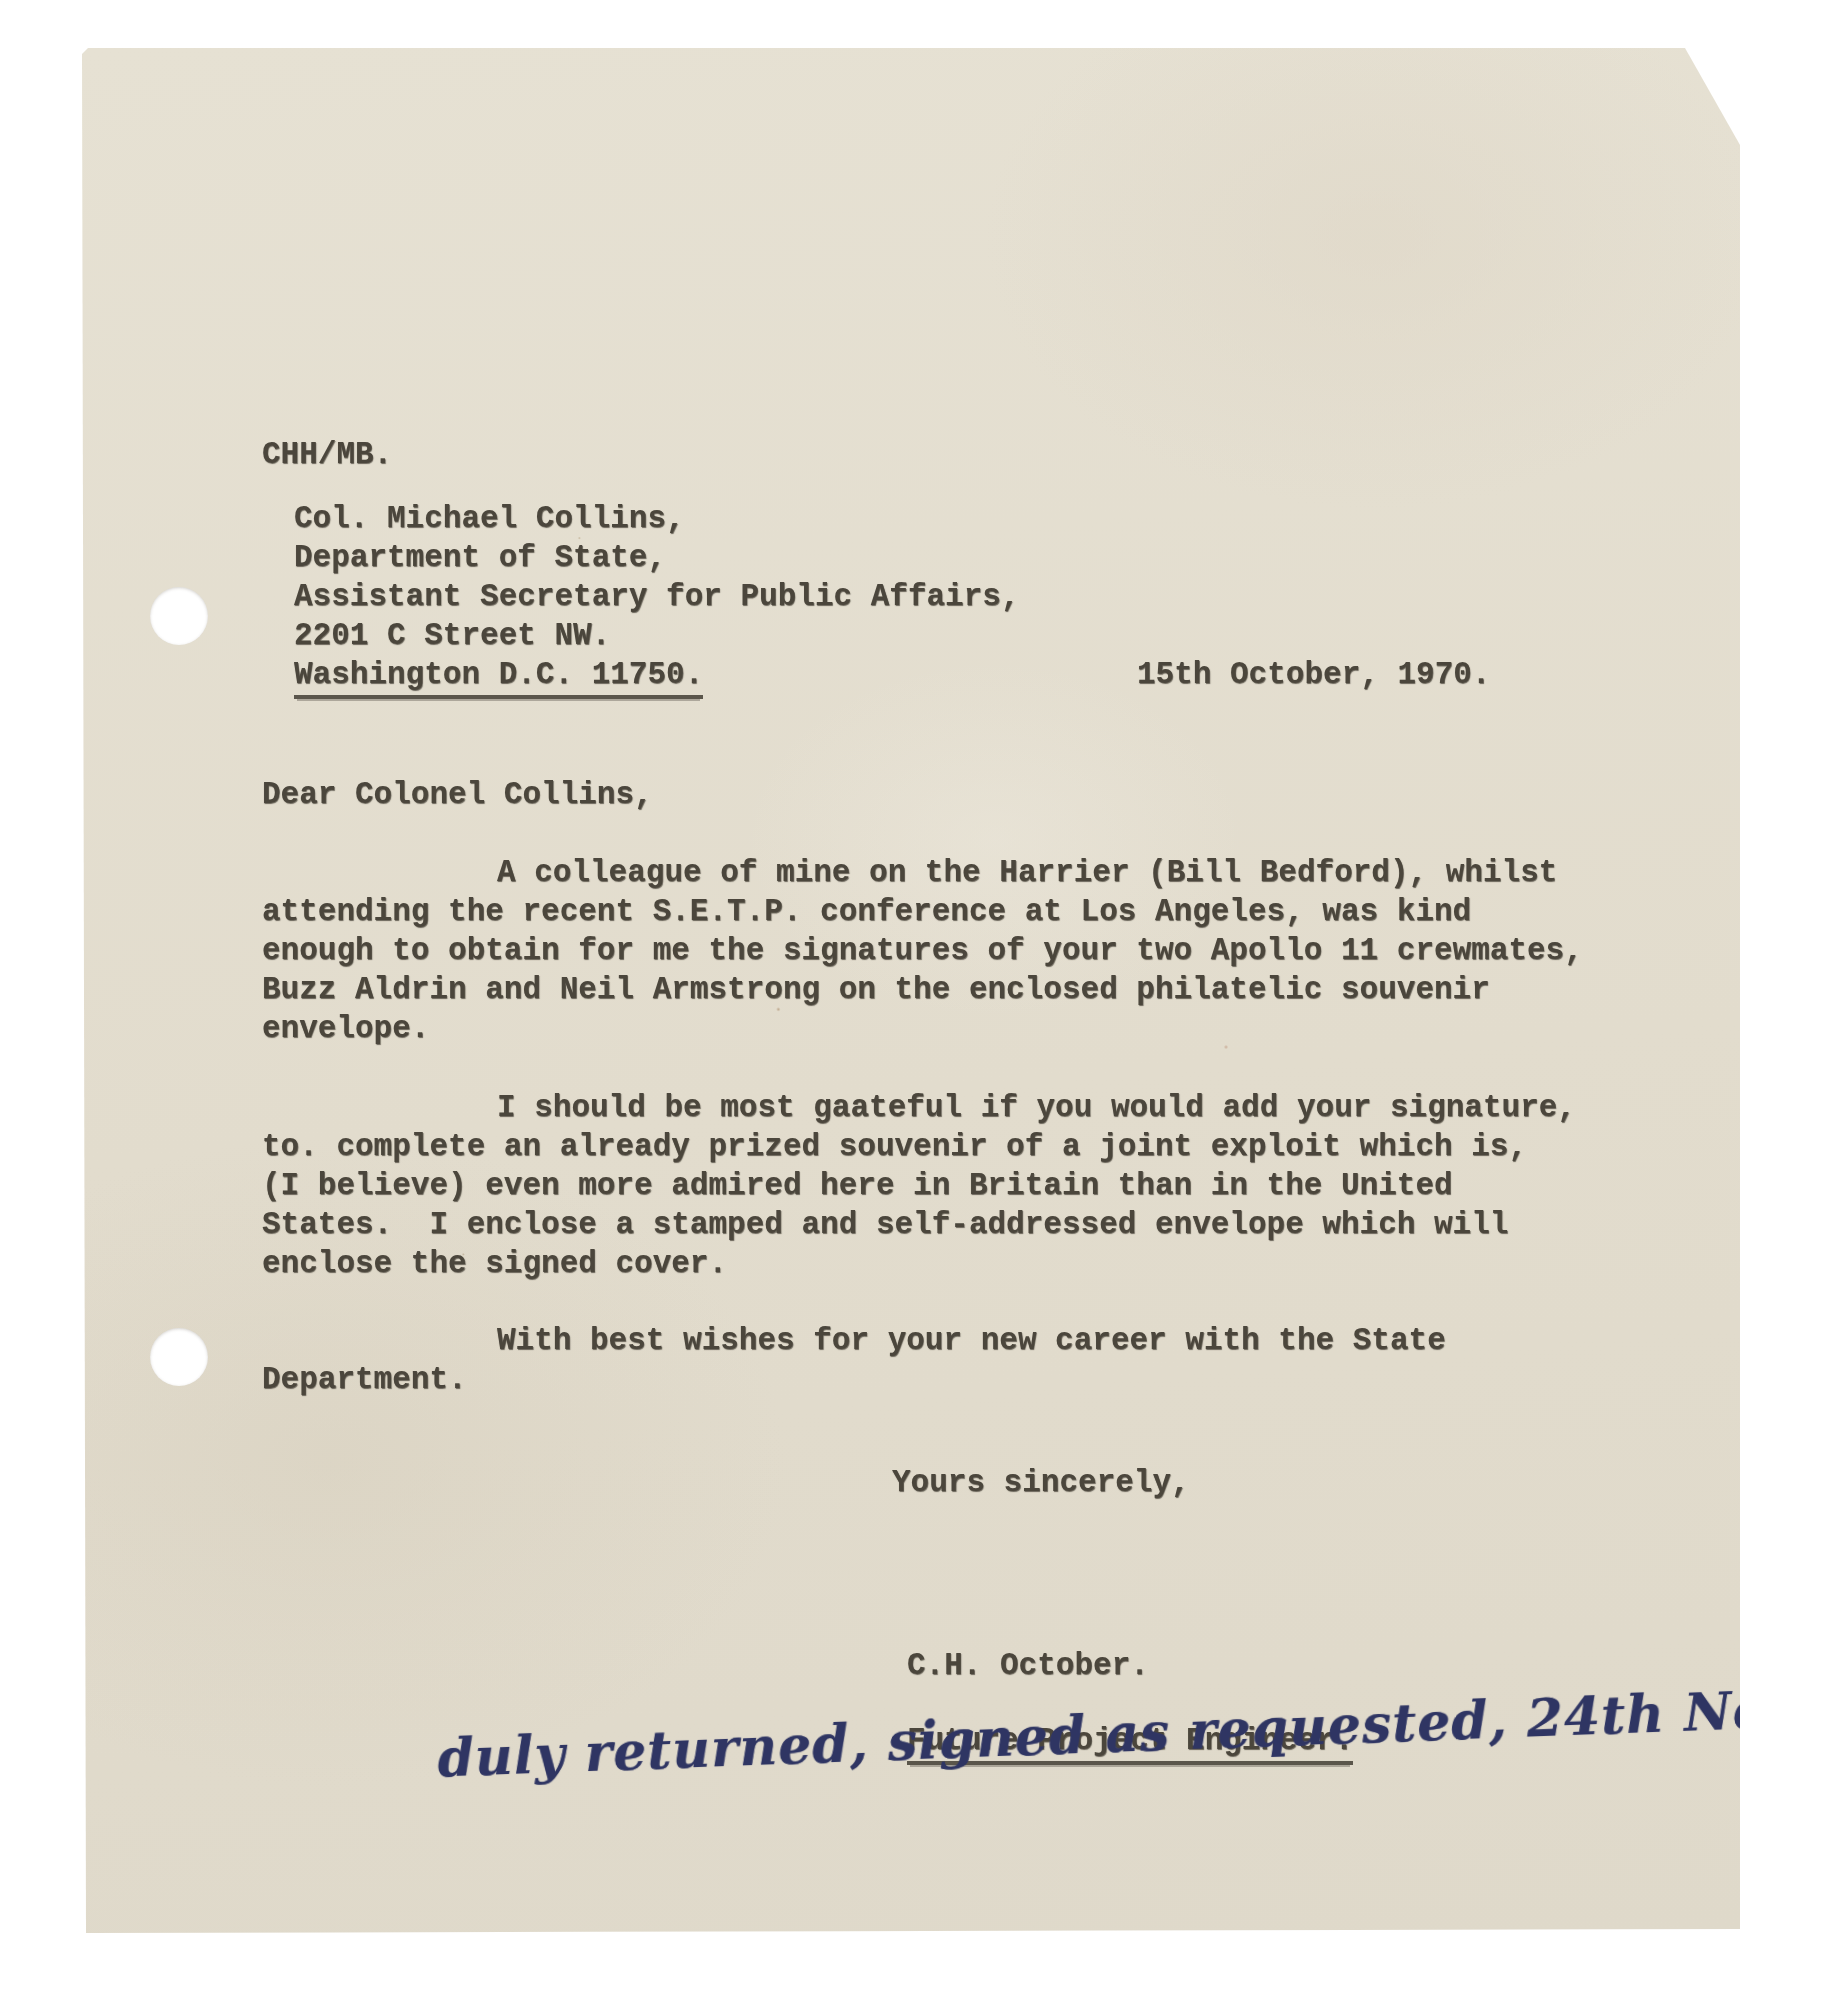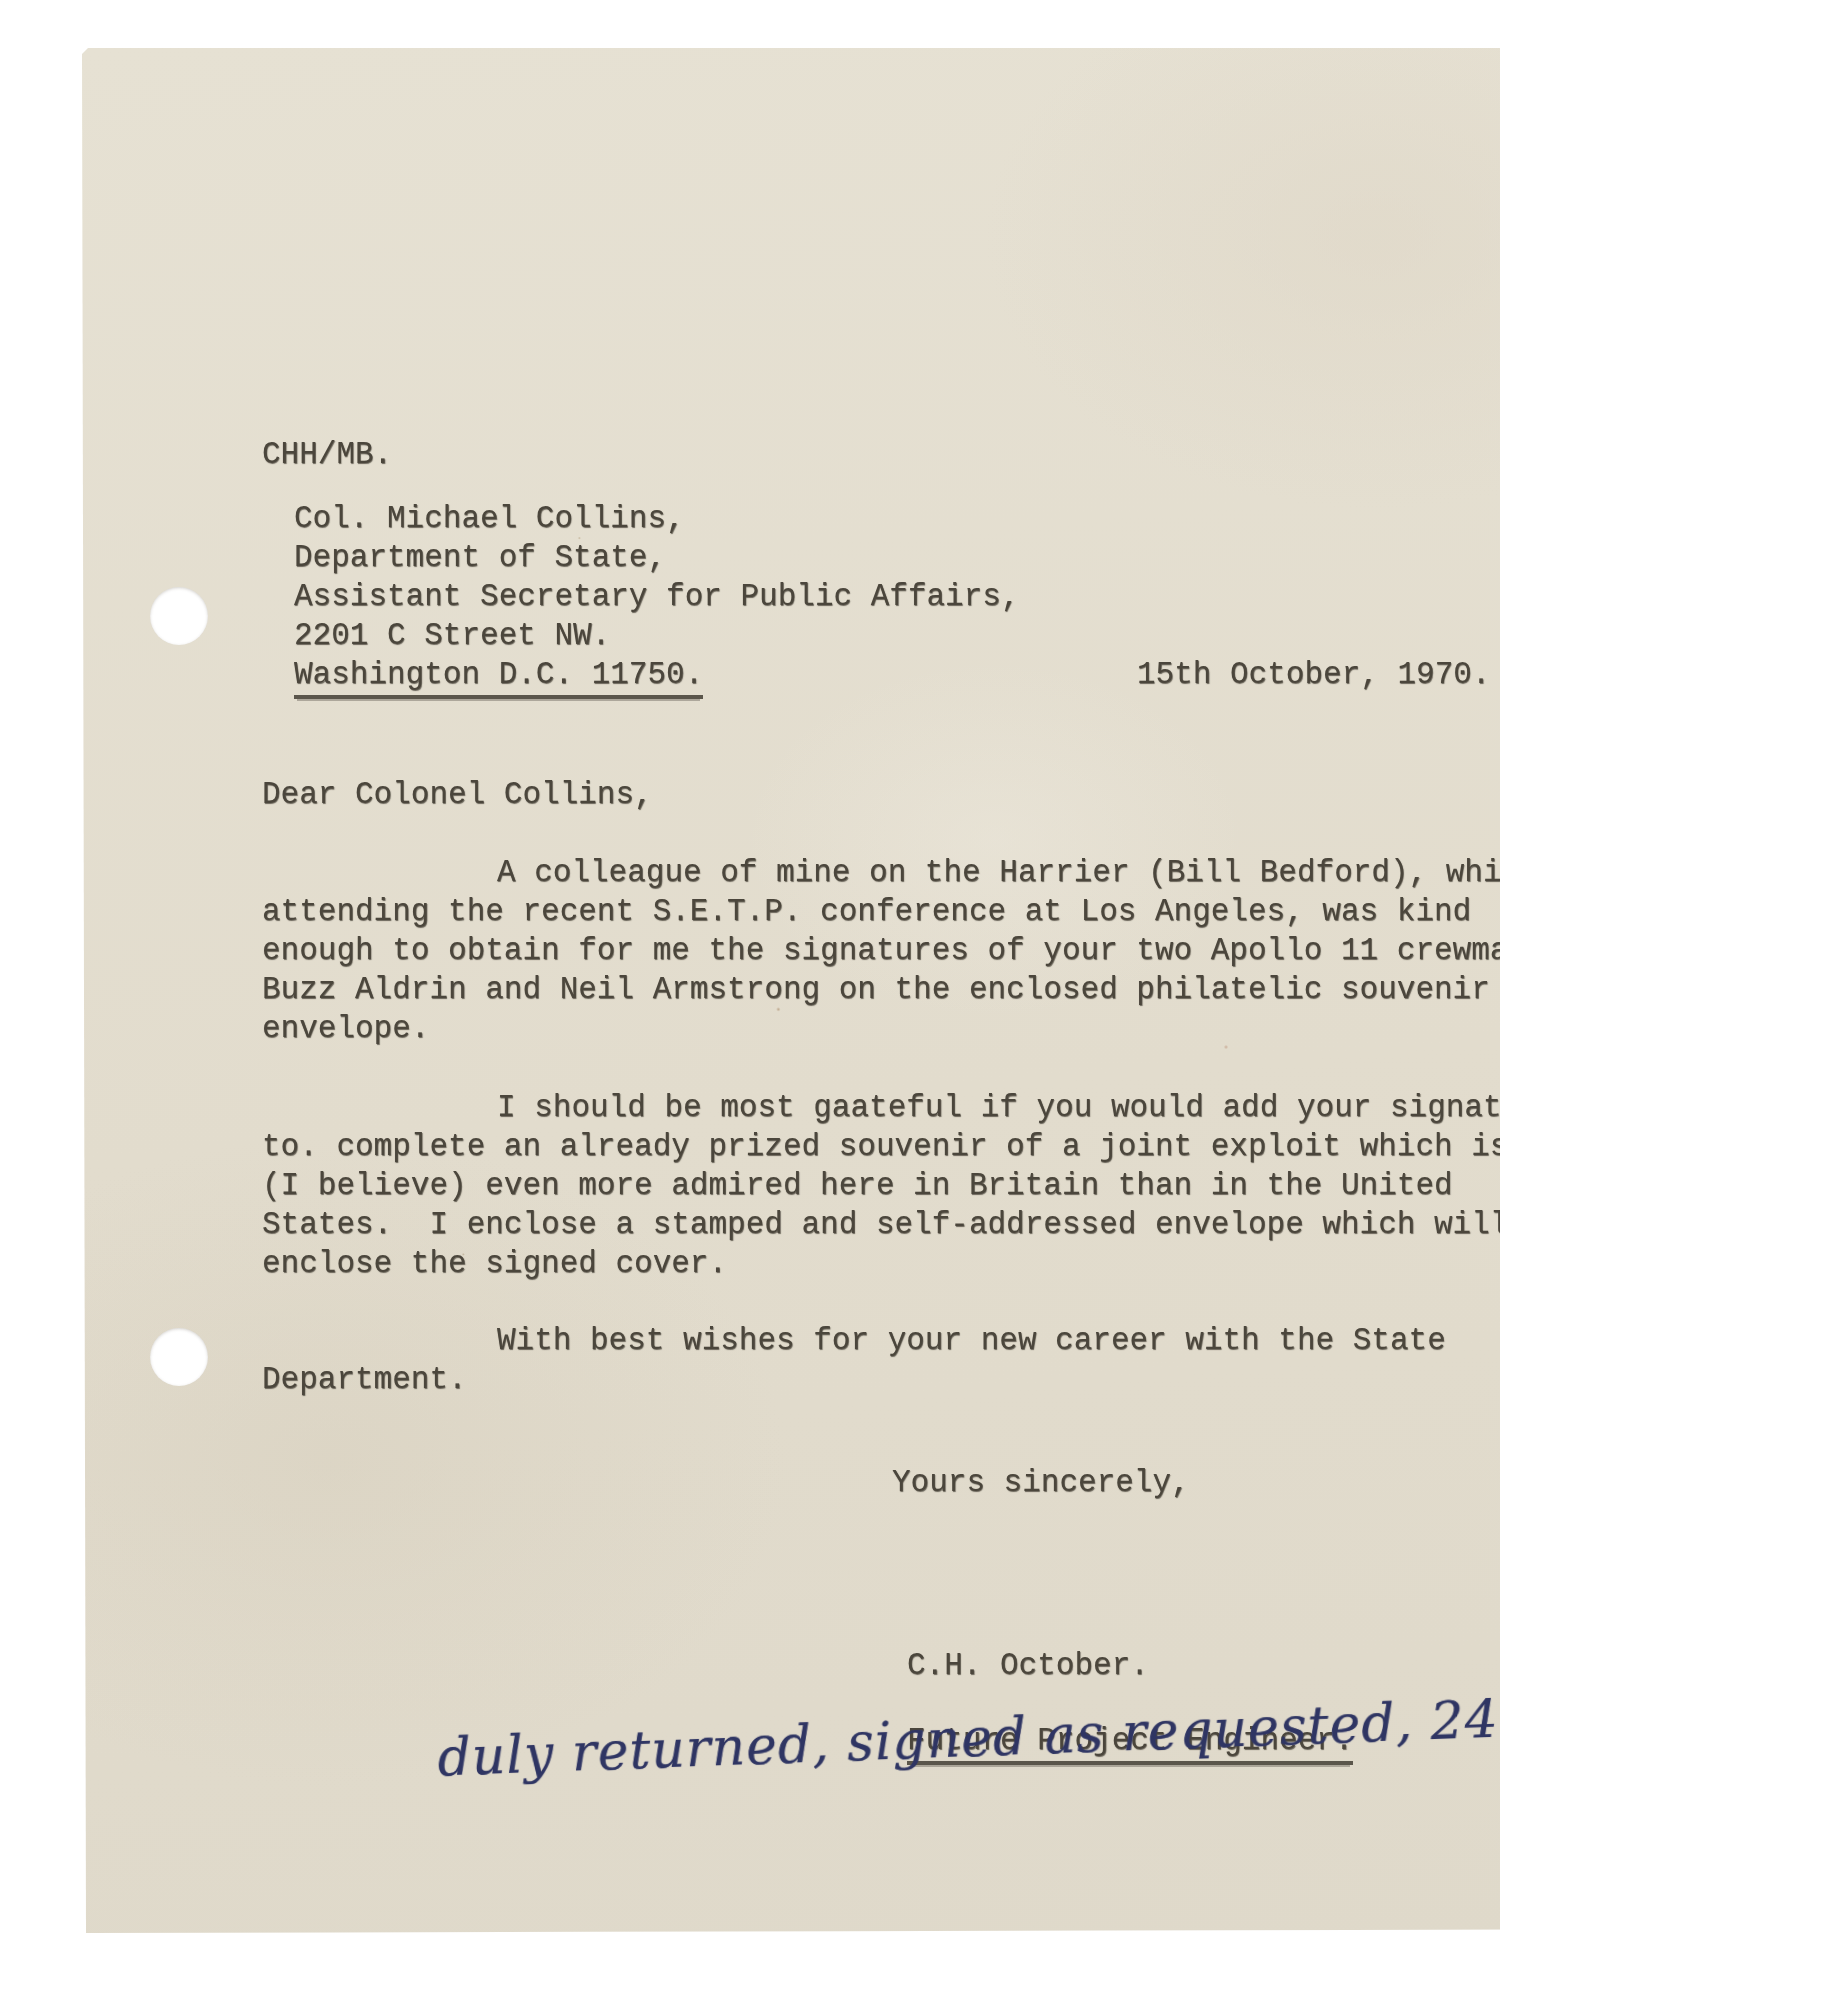--- a/index.html
+++ b/index.html
@@ -5,23 +5,24 @@
   html, body {
     margin: 0;
     padding: 0;
     width: 1822px;
     height: 2000px;
     background: #ffffff;
     font-family: "Liberation Mono", "DejaVu Sans Mono", monospace;
   }
   .scan-area {
     position: relative;
-    width: 1500px;
+    width: 1822px;
     height: 2000px;
     overflow: hidden;
+    font-weight: bold;
   }
   .paper {
     position: absolute;
     left: 82px;
     top: 48px;
     width: 1658px;
     height: 1885px;
     background-color: #e3ddcf;
     background-image:
       radial-gradient(ellipse 600px 420px at 78% 10%, rgba(222,214,198,0.55), transparent 65%),

